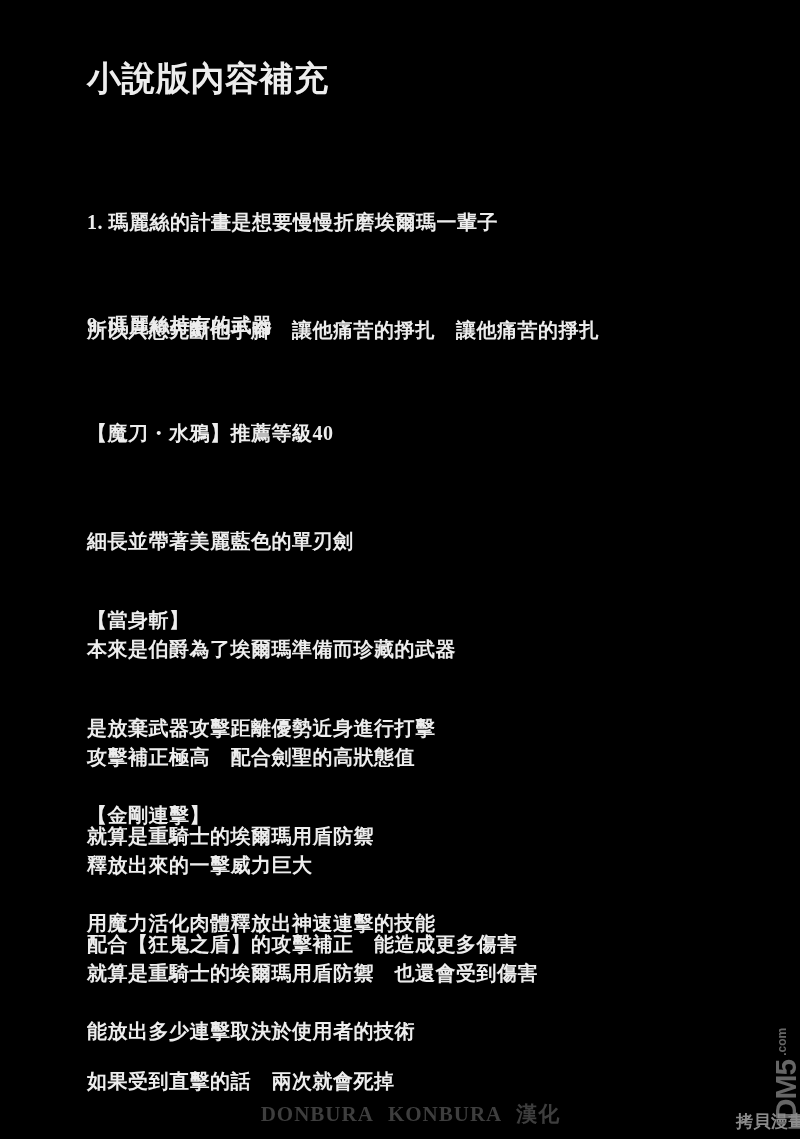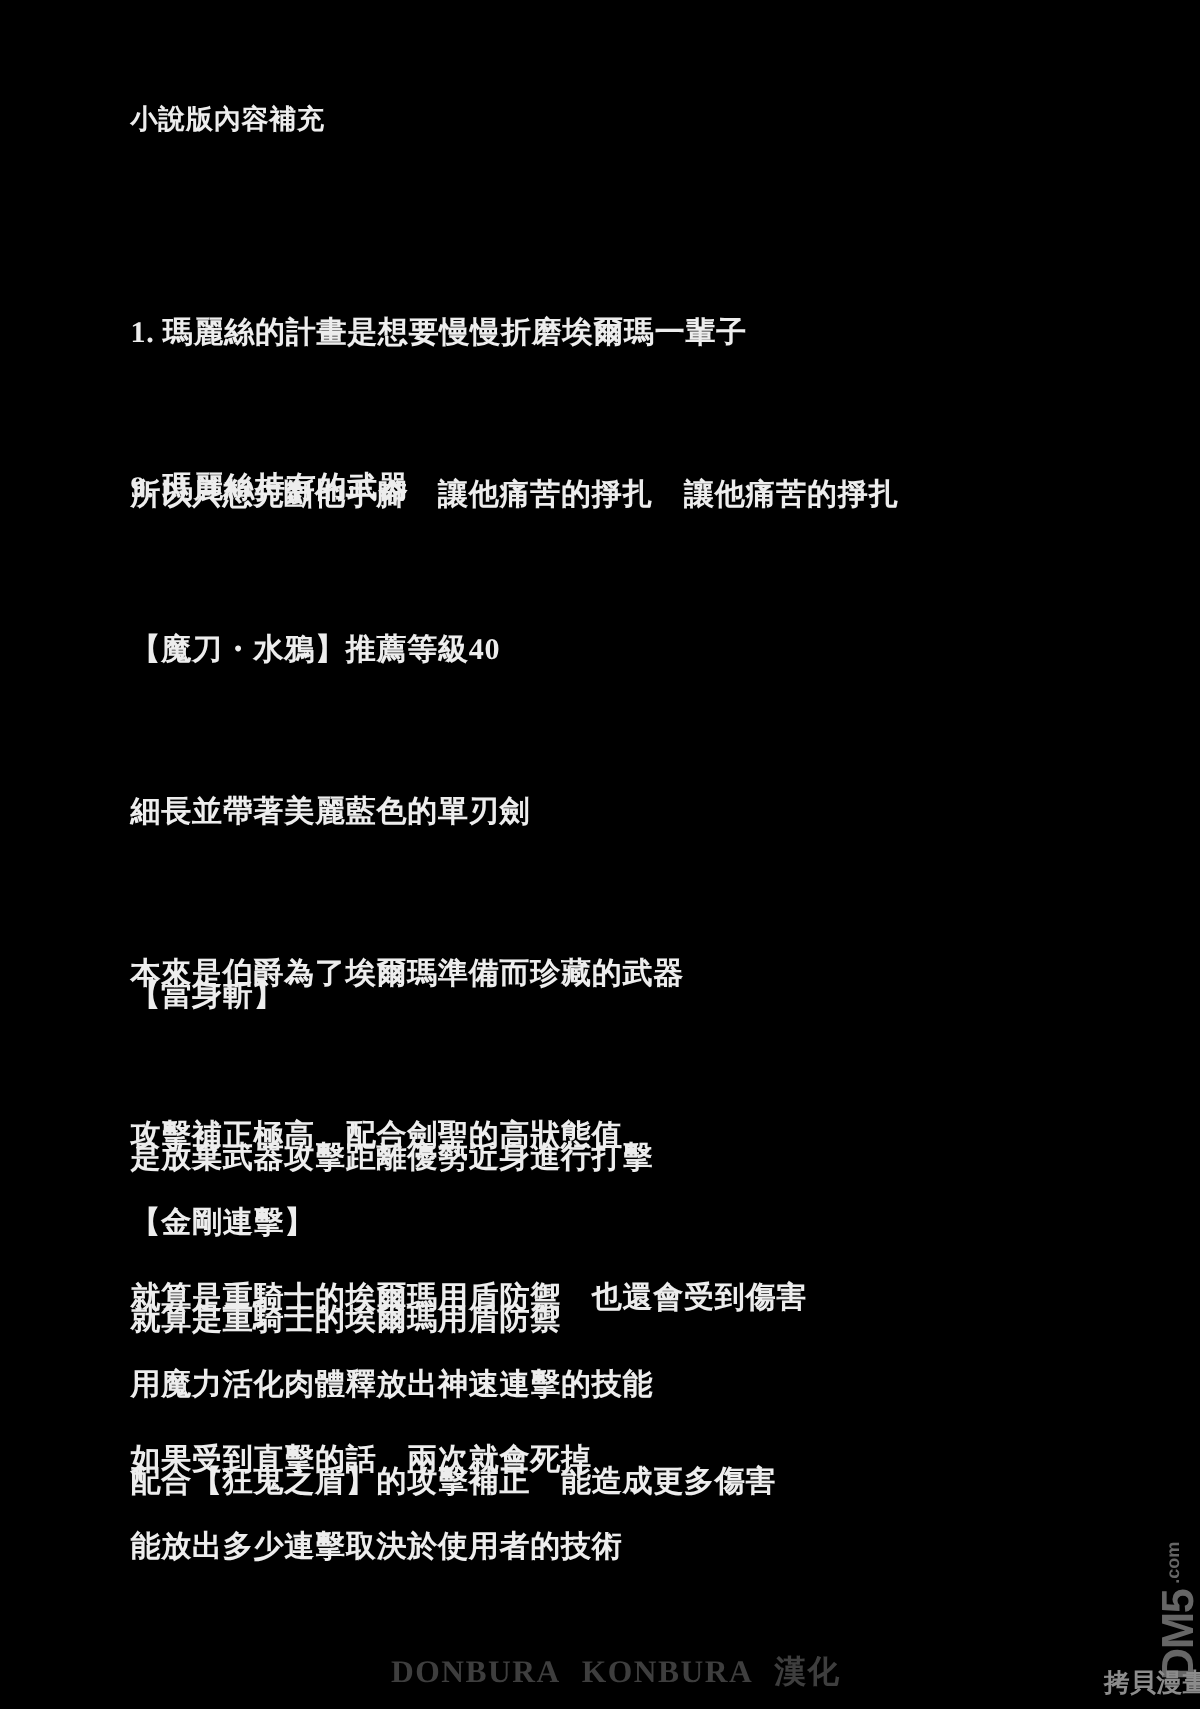--- a/index.html
+++ b/index.html
@@ -9,38 +9,38 @@
     height: 1139px;
     background: #000000;
     overflow: hidden;
     font-family: "Liberation Serif", "DejaVu Serif", serif;
     font-weight: bold;
   }
   .title {
     position: absolute;
     left: 87px;
     top: 61px;
-    font-size: 18px;
+    font-size: 34px;
     line-height: 36px;
     color: #ededed;
     letter-spacing: 0.5px;
     white-space: pre;
   }
   .section {
     position: absolute;
     left: 87px;
     color: #ededed;
     font-size: 20px;
     line-height: 36px;
     letter-spacing: 0.5px;
     white-space: pre;
   }
   .sec-1 { top: 132px; }
   .sec-2 { top: 235px; }
-  .sec-3 { top: 574px; }
+  .sec-3 { top: 530px; }
   .sec-4 { top: 725px; }
   .credit {
     position: absolute;
     left: 0;
     top: 1100px;
     width: 773px;
     text-align: center;
     font-size: 21px;
     color: #3e3e3e;
     letter-spacing: 1px;
@@ -99,20 +99,21 @@
     <div>1. 瑪麗絲的計畫是想要慢慢折磨埃爾瑪一輩子</div>
     <div>所以只想先斷他手腳　讓他痛苦的掙扎　讓他痛苦的掙扎</div>
   </div>
 
   <div class="section sec-2">
     <div>9. 瑪麗絲持有的武器</div>
     <div>【魔刀・水鴉】推薦等級40</div>
     <div>細長並帶著美麗藍色的單刃劍</div>
     <div>本來是伯爵為了埃爾瑪準備而珍藏的武器</div>
     <div>攻擊補正極高　配合劍聖的高狀態值</div>
+    <div>釋放出來的一擊威力巨大</div>
     <div>就算是重騎士的埃爾瑪用盾防禦　也還會受到傷害</div>
     <div>如果受到直擊的話　兩次就會死掉</div>
   </div>
 
   <div class="section sec-3">
     <div>【當身斬】</div>
     <div>是放棄武器攻擊距離優勢近身進行打擊</div>
     <div>就算是重騎士的埃爾瑪用盾防禦</div>
     <div>配合【狂鬼之盾】的攻擊補正　能造成更多傷害</div>
   </div>

